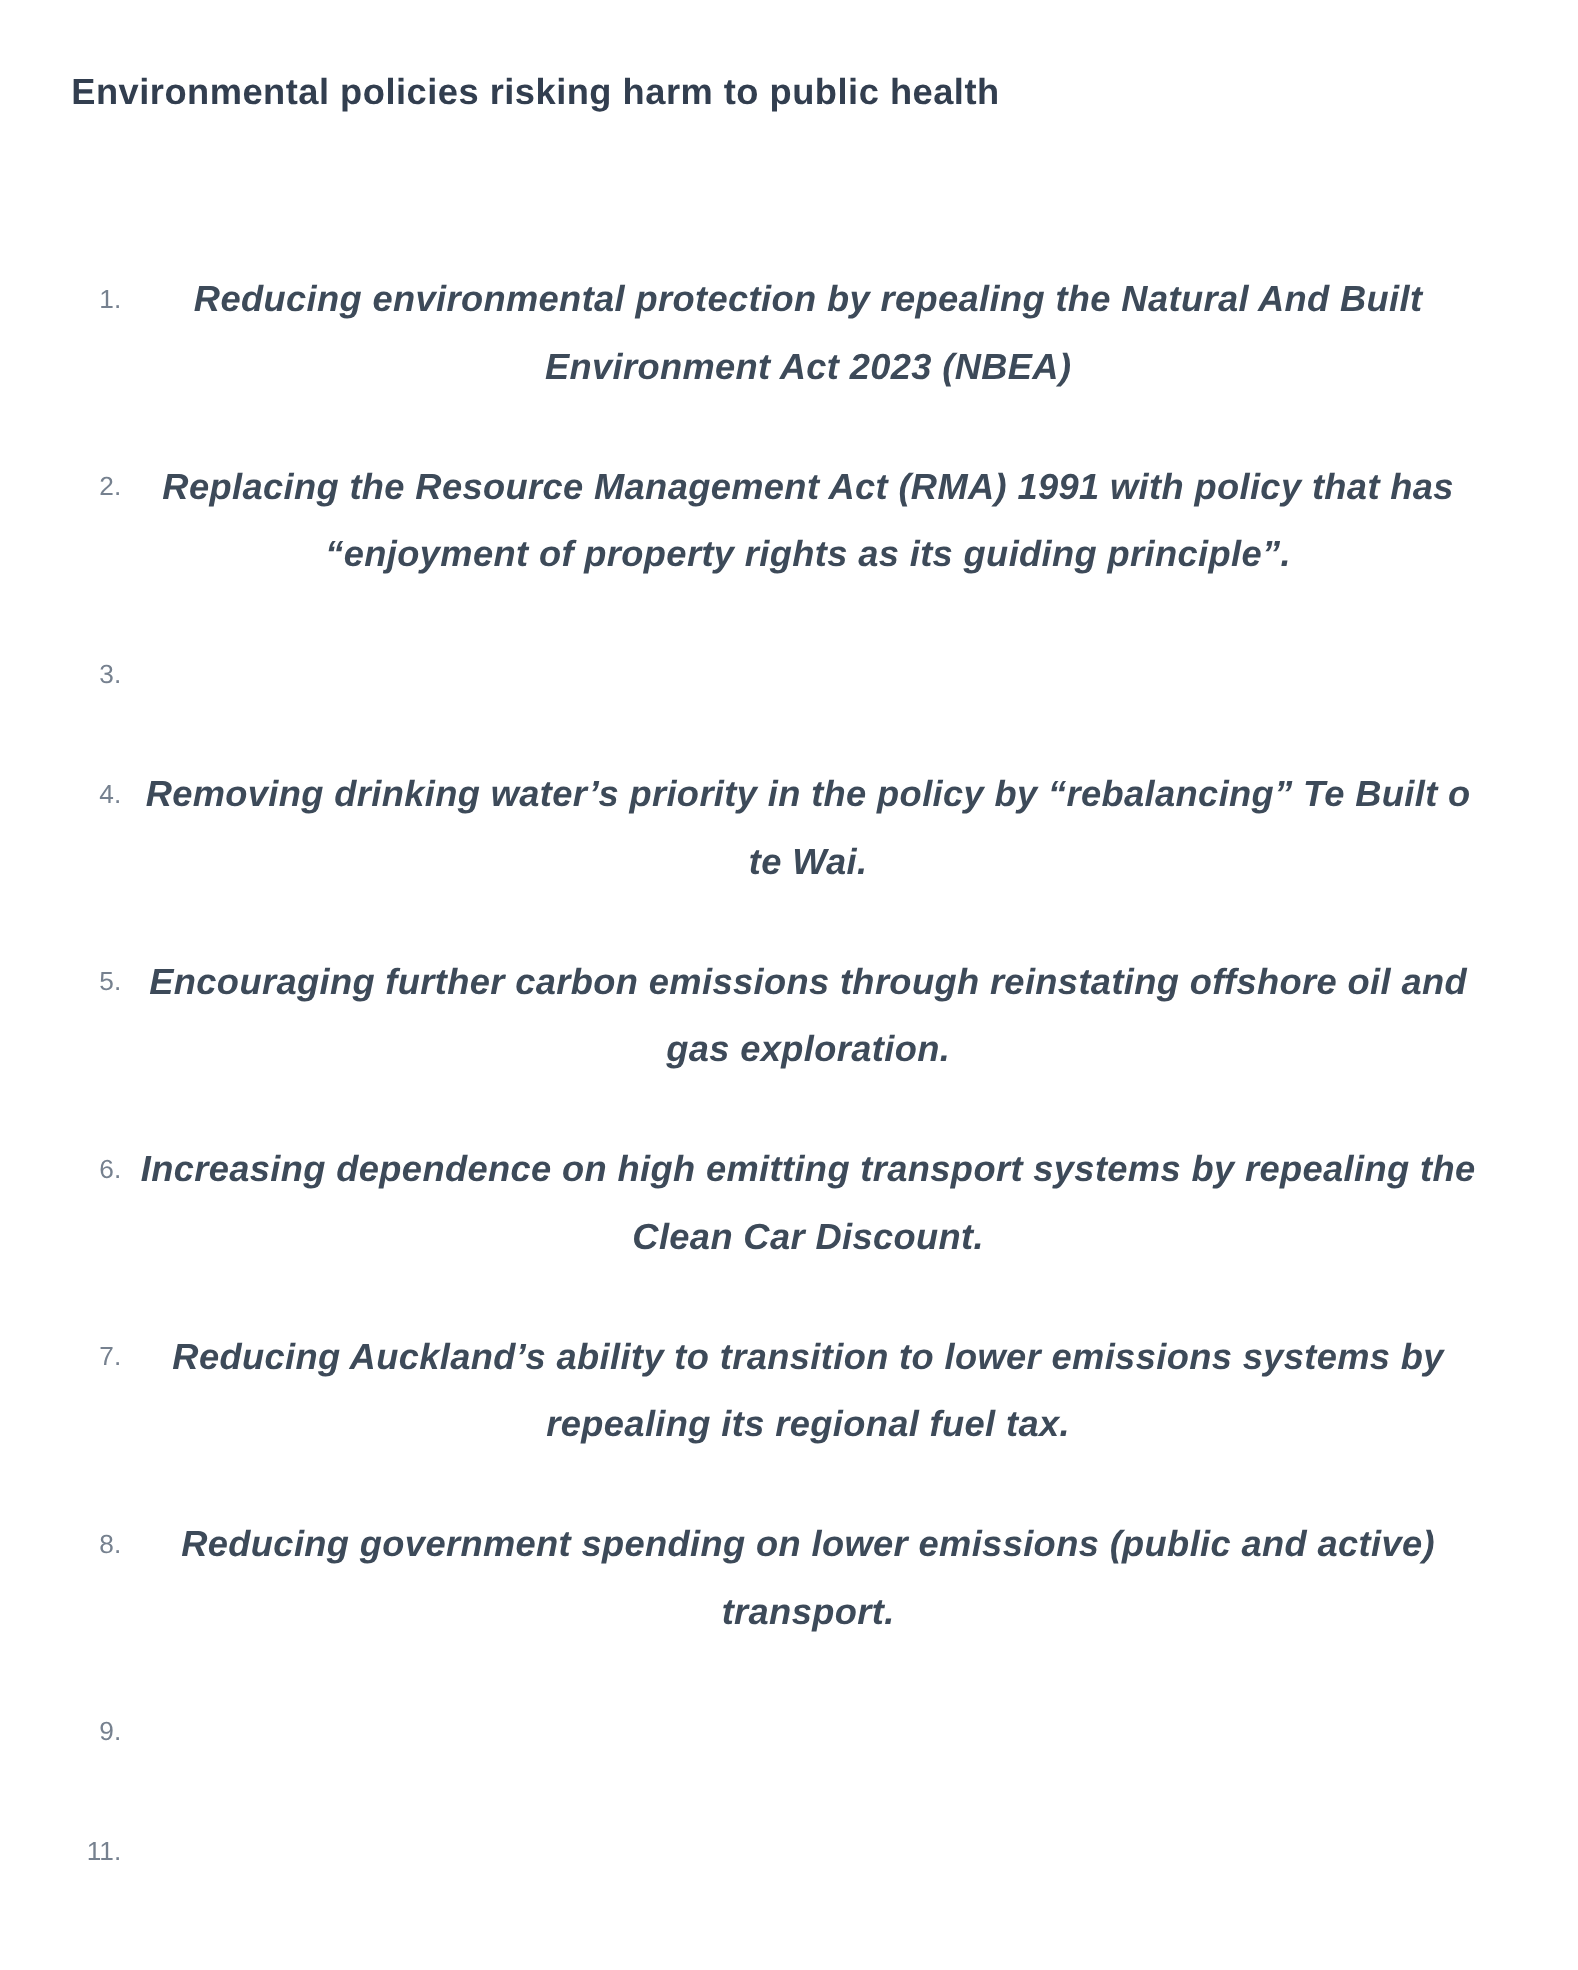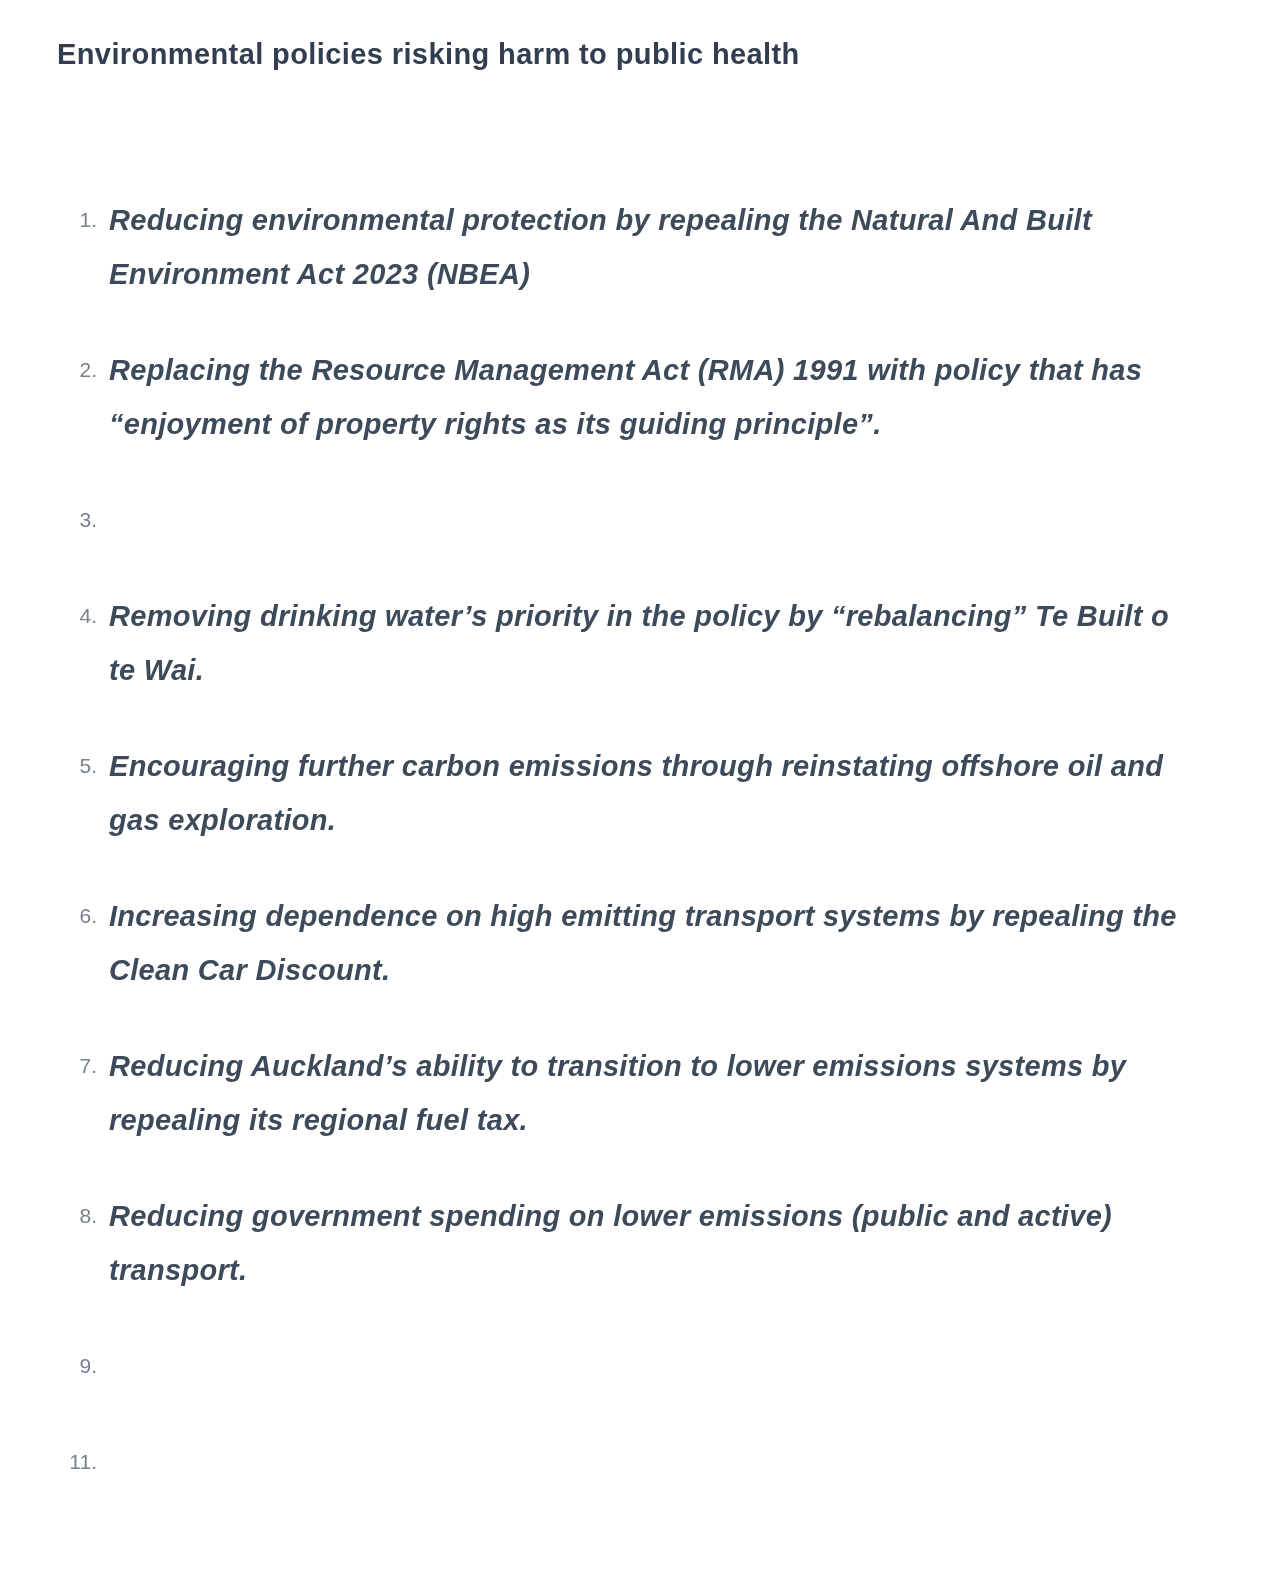--- a/index.html
+++ b/index.html
@@ -11,20 +11,21 @@
     width: 1262px;
     min-height: 1576px;
     font-family: "Liberation Sans", sans-serif;
     color: var(--item-text, #3d4a59);
     box-sizing: border-box;
   }
   .page {
     box-sizing: border-box;
     width: 1262px;
     padding: 38px 60px 30px 57px;
+    margin-top: 20px;
   }
   .page-title {
     margin: 0 0 122px 0;
     font-size: 29px;
     font-weight: 700;
     letter-spacing: 0.4px;
     color: var(--heading-color, #323e4f);
     font-style: normal;
   }
   ol.policy-list {
@@ -52,20 +53,21 @@
   }
   .item-text {
     flex: 0 1 auto;
     max-width: 1075px;
     font-size: 29px;
     font-weight: 700;
     font-style: italic;
     letter-spacing: 0.3px;
     line-height: 54px;
     color: var(--item-text, #3d4a59);
+    text-align: center;
   }
 </style>
 </head>
 <body>
 
 <div class="page">
   <h1 class="page-title">Environmental policies risking harm to public health</h1>
 
   <ol class="policy-list">
   <li class="policy-item">

